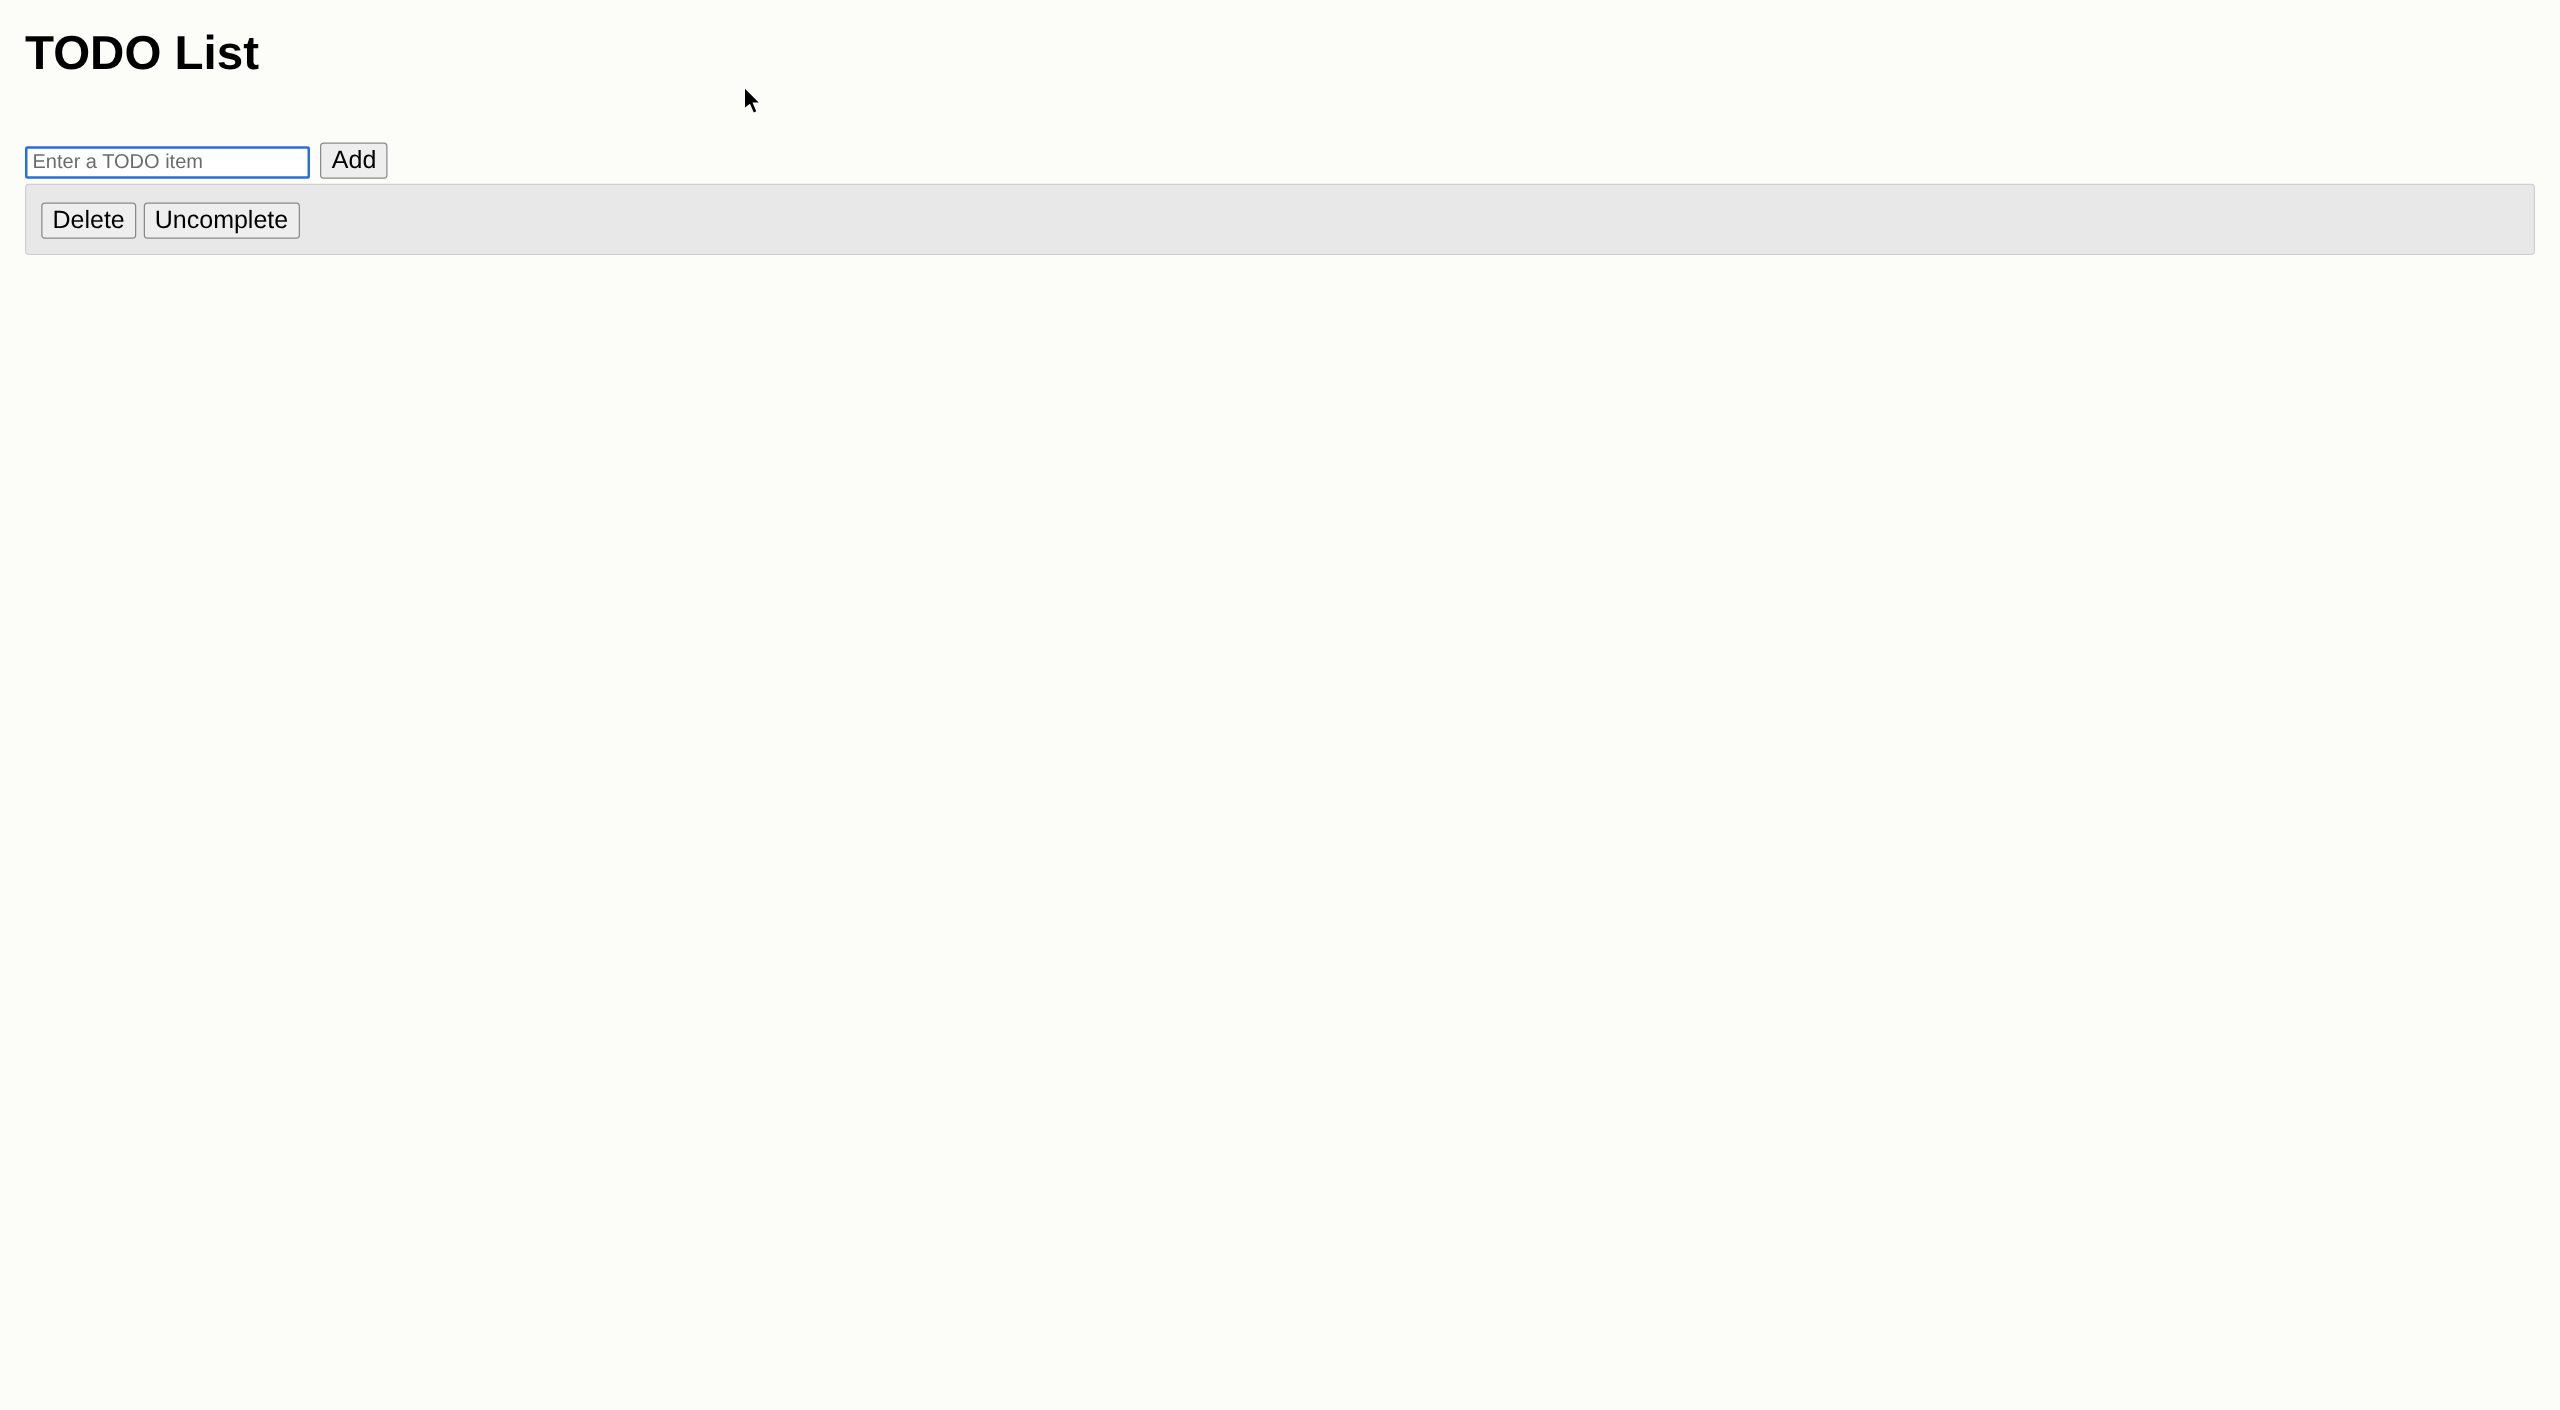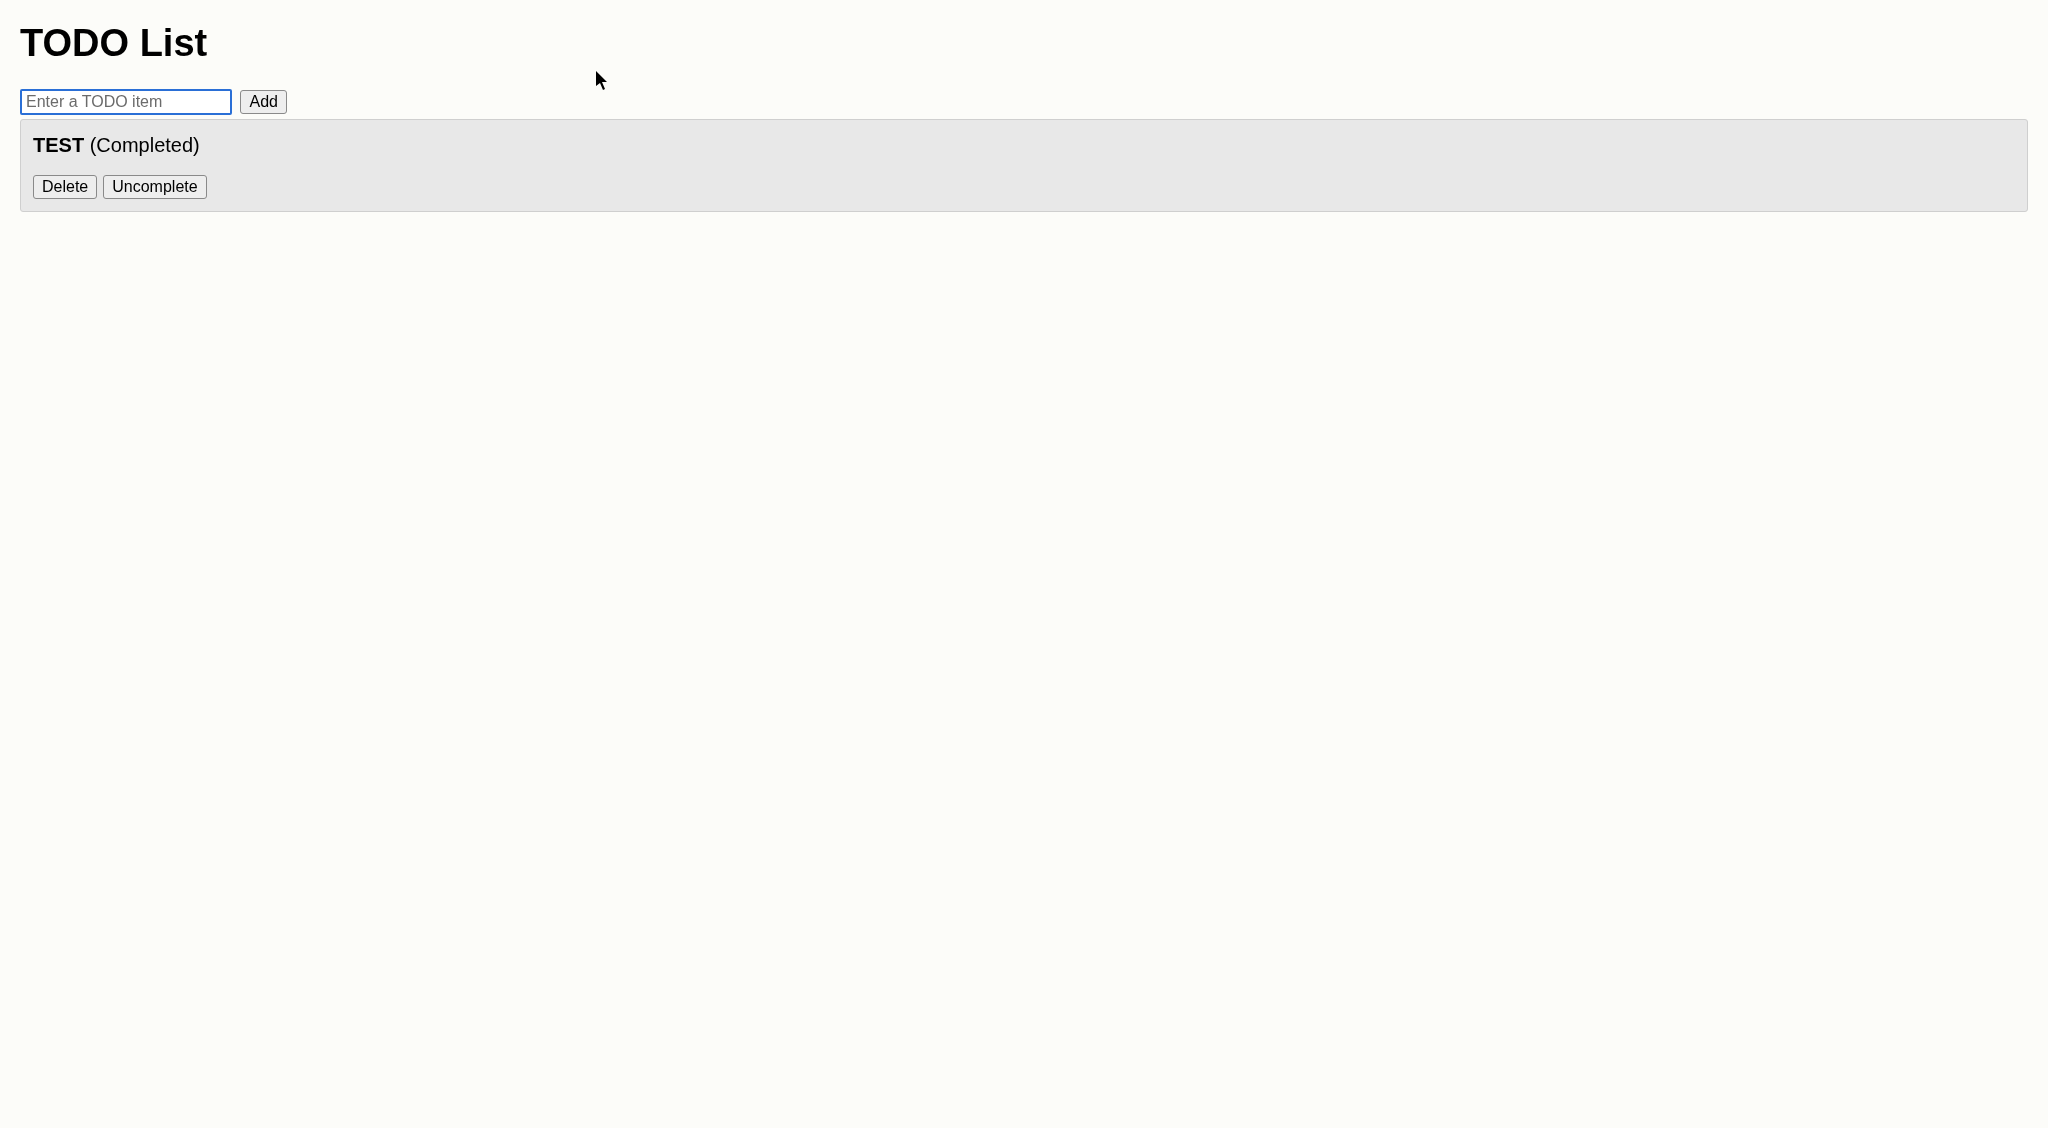--- a/index.html
+++ b/index.html
@@ -16,32 +16,33 @@
       font-size: 38px;
       font-weight: bold;
       margin: 2px 0 24px 0;
     }
     .input-row {
       margin-bottom: 4px;
     }
     .todo-input {
       font-size: 16px;
       padding: 2px 4px;
-      width: 212px;
+      width: 228px;
       border: 2px solid #2a6fd6;
       border-radius: 2px;
       outline: none;
       background: #fff;
       font-family: Arial, Helvetica, sans-serif;
+      margin-top: 28px;
     }
     .todo-input::placeholder {
       color: #6b6b6b;
     }
     .btn {
-      font-size: 16px;
+      font-size: 20px;
       padding: 2px 8px;
       background: #eeeeee;
       border: 1px solid #8a8a8a;
       border-radius: 3px;
       cursor: pointer;
       font-family: Arial, Helvetica, sans-serif;
     }
     .add-btn {
       margin-left: 4px;
     }
@@ -79,24 +80,20 @@
 <body>
 
 <h1>TODO List</h1>
 
 <div class="input-row">
   <input type="text" class="todo-input" placeholder="Enter a TODO item" style="">
   <button class="btn add-btn">Add</button>
 </div>
 
 <div class="todo-card">
-  <div class="todo-title-row">
-    <span class="todo-title">TEST</span>
-    <span class="todo-status">(Completed)</span>
-  </div>
   <div class="todo-actions">
     <button class="btn">Delete</button>
     <button class="btn">Uncomplete</button>
   </div>
 </div>
 
 <svg class="cursor" viewBox="0 0 14 20">
   <path d="M0 0 L0 15 L4 12 L7 19 L9 18 L6 11 L11 11 Z" fill="#000"></path>
 </svg>
 

